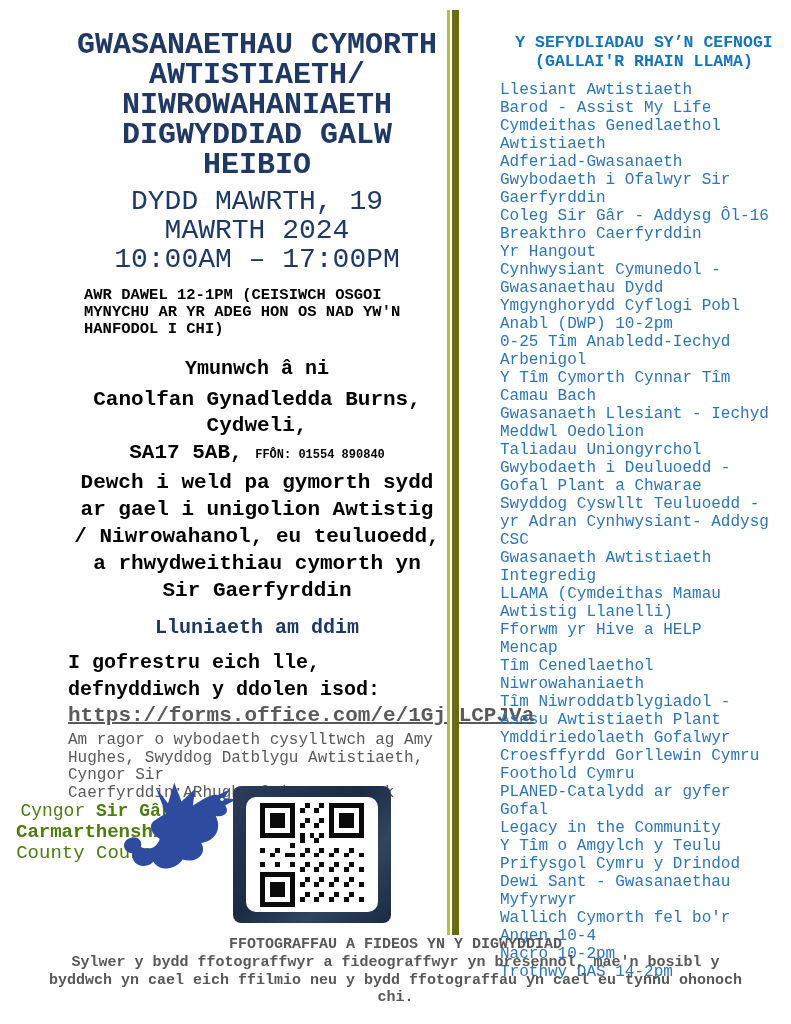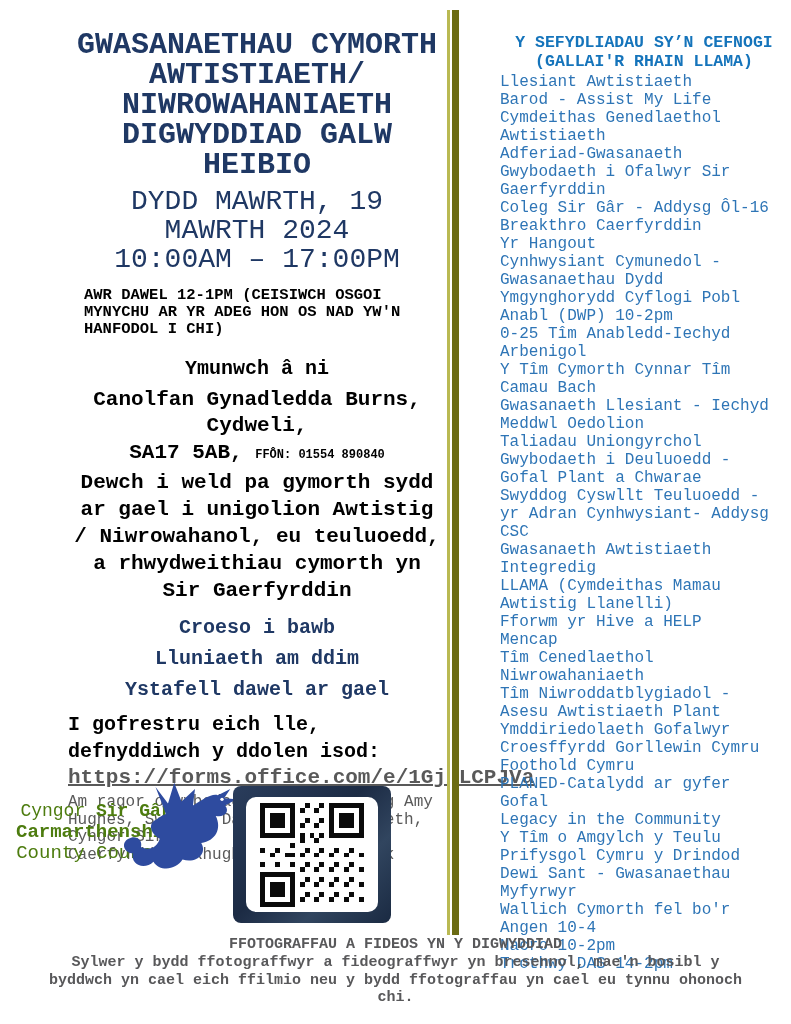--- a/index.html
+++ b/index.html
@@ -45,21 +45,21 @@
   .qr-inner svg { width:104px; height:104px; }
 
   
   .divider { position:absolute; left:447px; top:10px; width:12px; height:925px;
              background:linear-gradient(to right,#b9b952 0 2.5px,#ffffff 2.5px 4.5px,#6b6b14 4.5px 12px); }
 
   
   .right-col { position:absolute; left:500px; top:33px; width:288px; }
   .right-heading { text-align:center; font-size:16.5px; line-height:19px;
                    font-weight:bold; color:#1574BB; }
-  .orgs { margin-top:2px; }
+  .orgs { margin-top:10px; }
   .org { font-size:16px; line-height:18px; color:#2E75B6; }
 
   
   .footer { position:absolute; left:45px; top:936px; width:701px; text-align:center;
             color:#58585a; font-weight:bold; }
   .f-title { font-size:15px; line-height:18px; }
   .f-body { font-size:15px; line-height:17.5px; }
 </style>
 </head>
 <body>
@@ -76,23 +76,21 @@
 
     <div class="join">Ymunwch â ni</div>
     <div class="venue">Canolfan Gynadledda Burns, Cydweli,</div>
     <div class="pc-line">
       <span>SA17 5AB,</span>
       <span class="phone">FFÔN: 01554 890840</span>
     </div>
     <div class="desc">Dewch i weld pa gymorth sydd ar gael i unigolion Awtistig / Niwrowahanol, eu teuluoedd, a rhwydweithiau cymorth yn Sir Gaerfyrddin</div>
 
     <div class="highlights">
-        <div class="highlight">Croeso i bawb</div>
         <div class="highlight">Lluniaeth am ddim</div>
-        <div class="highlight">Ystafell dawel ar gael</div>
       </div>
 
     <p class="register">I gofrestru eich lle, defnyddiwch y ddolen isod:</p>
     <a class="reg-link" href="#">https://forms.office.com/e/1GjJLCPJVa</a>
     <p class="contact">Am ragor o wybodaeth cysylltwch ag Amy Hughes, Swyddog Datblygu Awtistiaeth, Cyngor Sir Caerfyrddin:ARhughes@sirgar.gov.uk</p>
   </div>
 
   <div class="logo">
     <div class="logo-text">
       <div class="l1"><span>Cyngor</span> <b>Sir Gâr</b></div>

